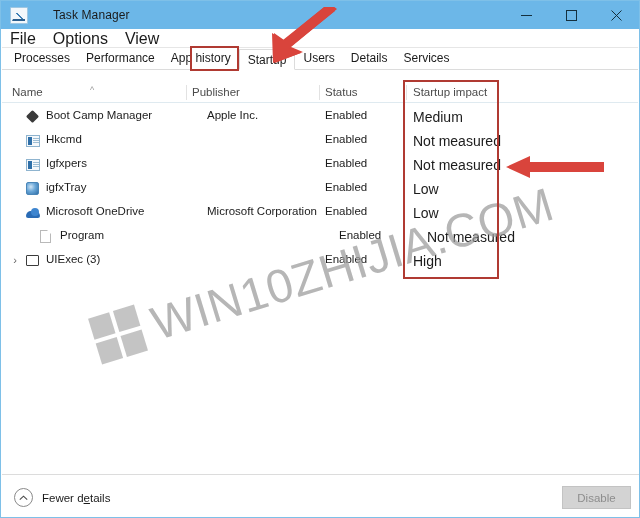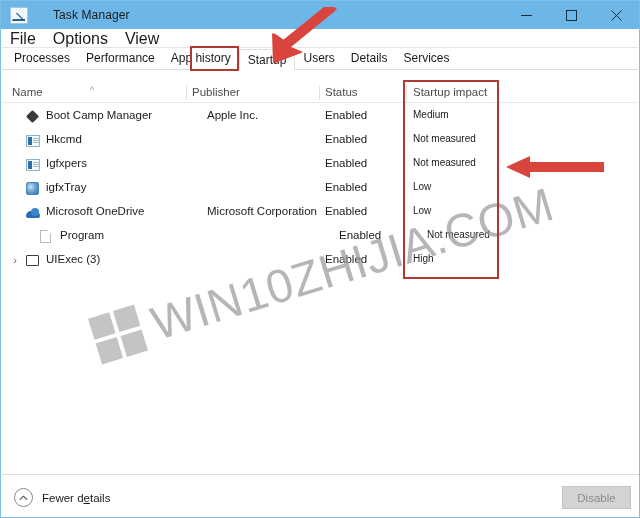--- a/index.html
+++ b/index.html
@@ -202,21 +202,21 @@
   .row .st {
     position: absolute;
     left: 323px; top: 4px;
     font-size: 11.5px;
     color: #1b1b1b;
     white-space: nowrap;
   }
   .row .imp {
     position: absolute;
     left: 411px; top: 4px;
-    font-size: 10px;
+    font-size: 14px;
     color: #1b1b1b;
     white-space: nowrap;
   }
 
   
   .ico-diamond {
     width: 13px; height: 13px;
     background: #3a3a3a;
     transform: rotate(45deg) scale(.72);
     transform-origin: center;

